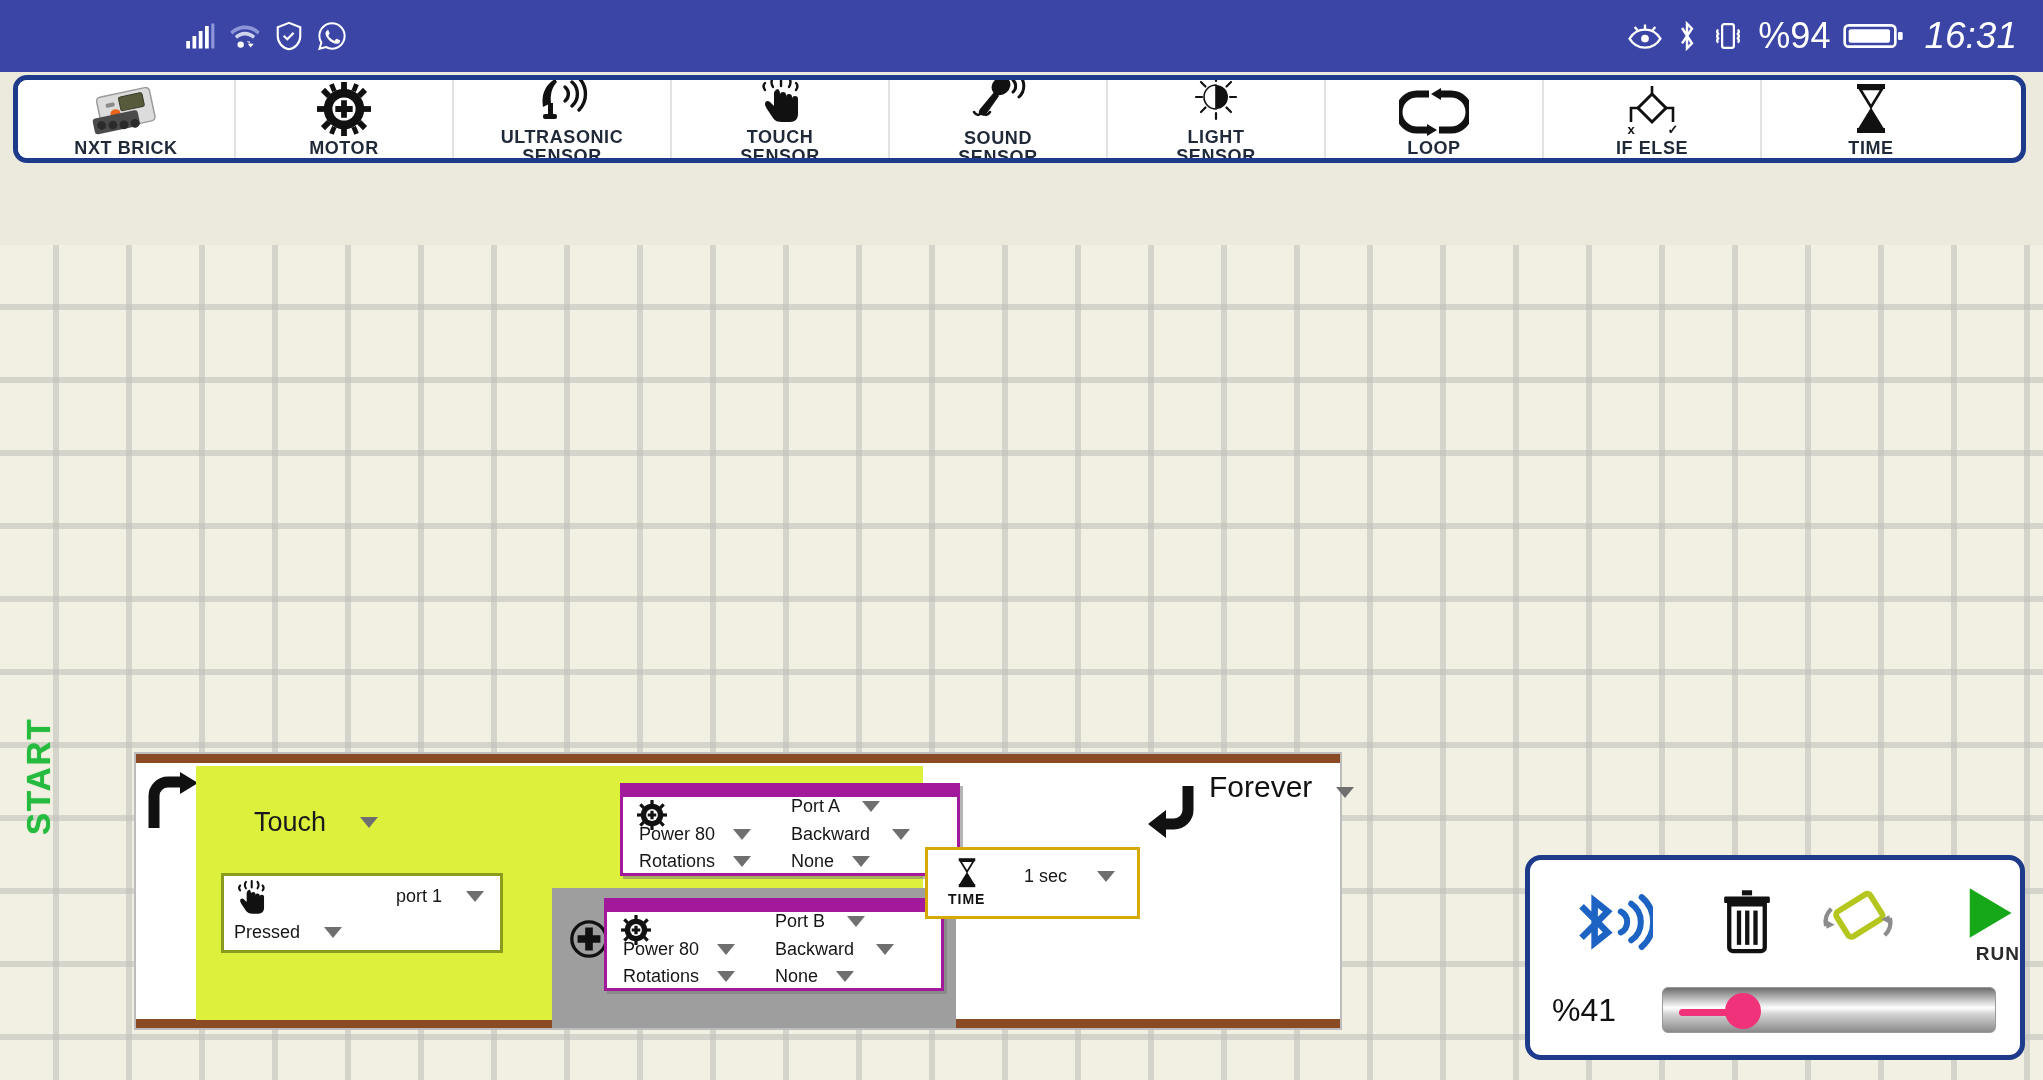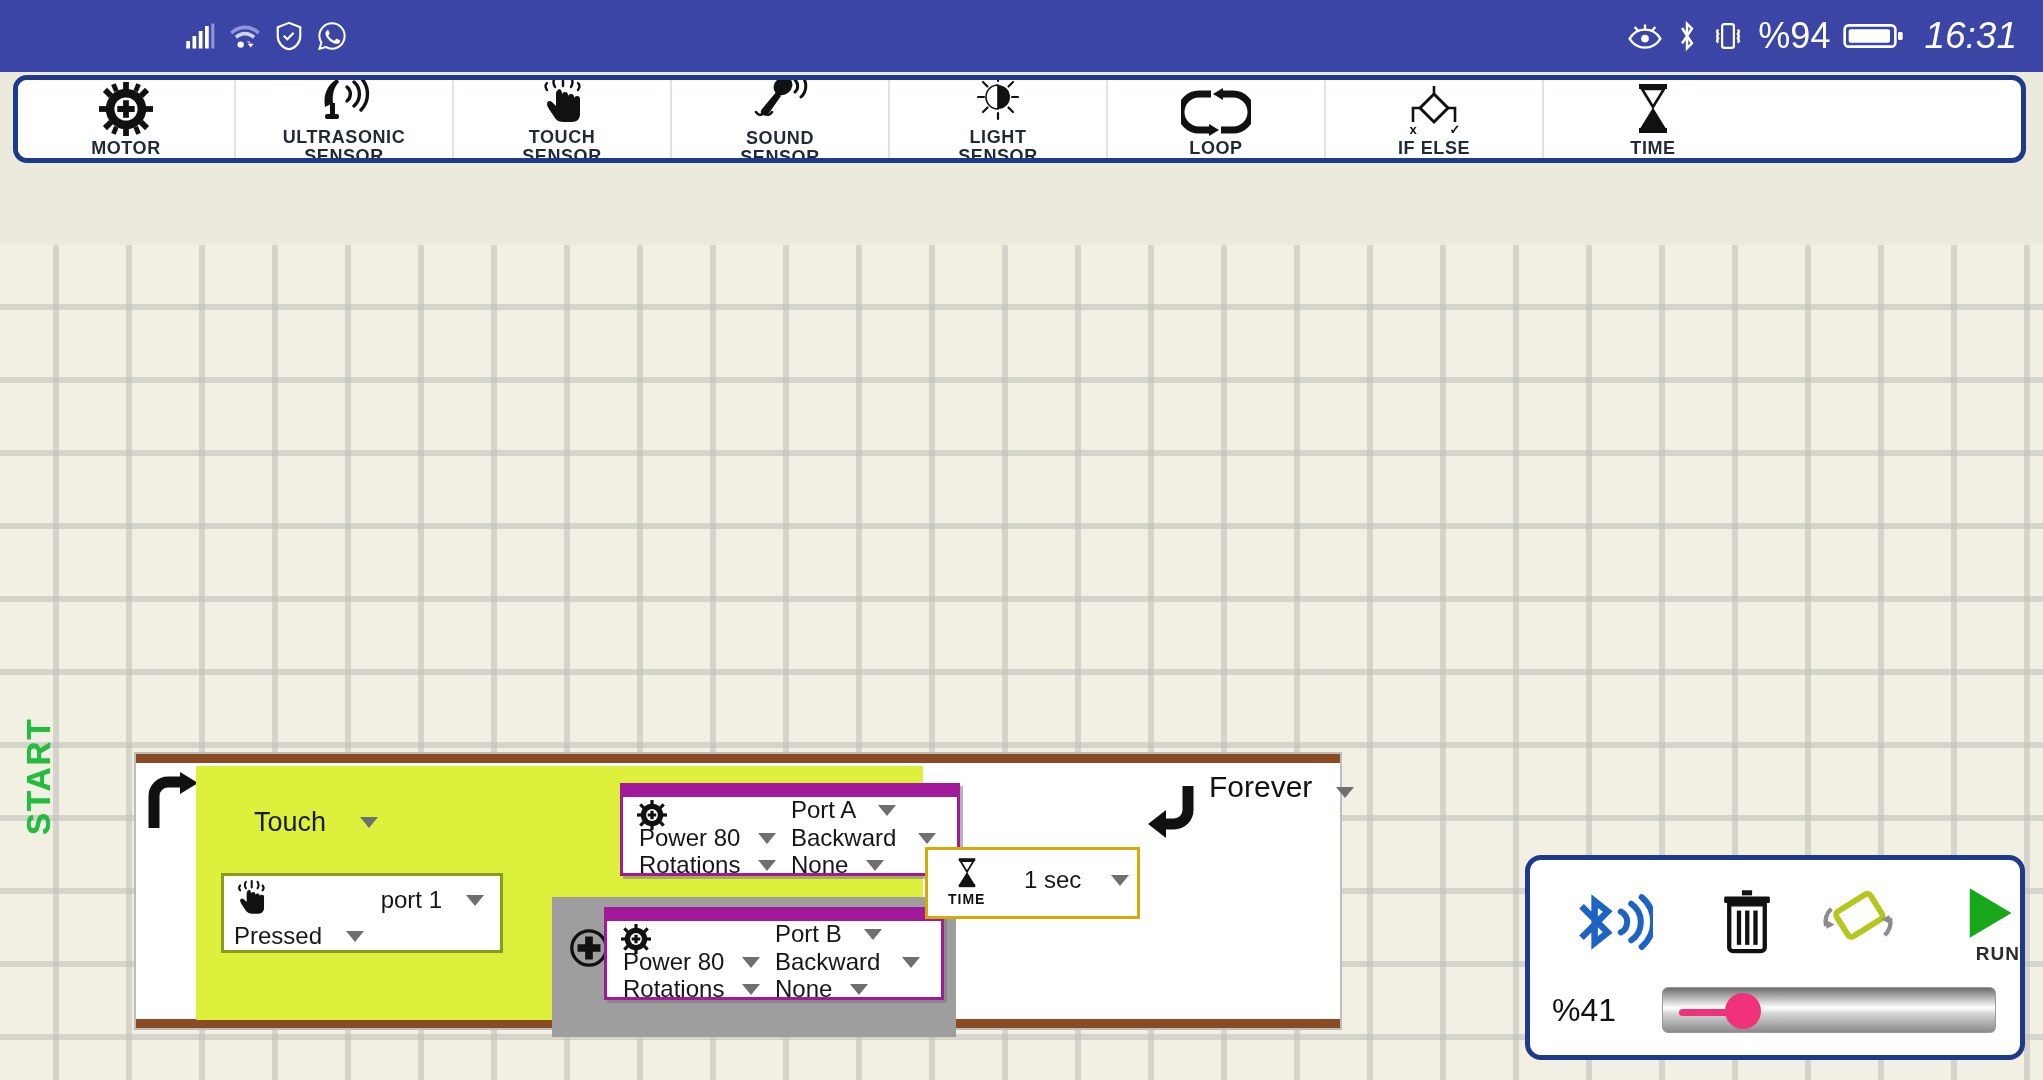--- a/index.html
+++ b/index.html
@@ -95,33 +95,32 @@
   .tbk-port{position:absolute;right:16px;top:10px;display:flex;align-items:center;gap:24px;}
   .tbk-pressed{position:absolute;left:10px;top:46px;display:flex;align-items:center;gap:24px;}
 
   .if-plus{position:absolute;left:495px;top:39px;display:flex;align-items:center;gap:4px;}
   .if-word{font-size:27px;font-weight:700;color:#111;}
 
   
   .elseblock{
     position:absolute;left:356px;top:122px;width:404px;height:140px;
     background:#9e9e9e;
-    margin-top:9px;
   }
   .else-plus{position:absolute;left:16px;top:30px;}
 
   
   .motor{
     position:absolute;background:#fff;border:3px solid #a3199c;box-sizing:border-box;
     box-shadow:3px 3px 0 rgba(120,120,120,.55);
   }
   .motor-top{position:absolute;left:0;top:0;width:100%;height:11px;background:#a3199c;}
   .motor-gear{position:absolute;left:14px;top:14px;}
   .m-row{position:absolute;display:flex;align-items:center;}
-  .m-txt{font-size:24px;color:#161616;text-align:center;}
+  .m-txt{font-size:18px;color:#161616;text-align:center;}
   .caret{width:0;height:0;border-left:9px solid transparent;border-right:9px solid transparent;border-top:11px solid #6f6f6f;display:inline-block;}
 
   .motorA{left:424px;top:17px;width:340px;height:93px;}
   .motorB{left:52px;top:10px;width:340px;height:93px;}
 
   
   .timeblock{
     position:absolute;left:925px;top:602px;width:215px;height:72px;
     background:#fff;border:3px solid #d5a906;box-sizing:border-box;
   }
@@ -213,20 +212,40 @@
           <rect x="4" y="7" width="31" height="10" rx="1.5" fill="#fff"></rect>
           <rect x="41" y="9" width="3.5" height="6" rx="1" fill="#fff"></rect>
         </svg>
       </span>
       <span class="sb-time">16:31</span>
     </div>
   </div>
 
   <div class="toolbar">
 
+    <div class="tb-item">
+      <div class="tb-icon">
+        <svg width="82" height="52" viewBox="0 0 82 52">
+          <g transform="rotate(-12 41 26)">
+            <rect x="14" y="8" width="54" height="34" rx="4" fill="#dcdcdc" stroke="#9a9a9a" stroke-width="1.5"></rect>
+            <rect x="36" y="12" width="24" height="14" rx="2" fill="#585a3c" stroke="#3a3a28"></rect>
+            <rect x="22" y="16" width="9" height="4" rx="1.5" fill="#8a8a8a"></rect>
+            <ellipse cx="30" cy="27" rx="5" ry="4" fill="#e8641b"></ellipse>
+            <rect x="22" y="32" width="7" height="5" rx="1" fill="#9a9a9a"></rect>
+            <rect x="38" y="30" width="6" height="5" rx="1" fill="#9a9a9a"></rect>
+            <rect x="6" y="28" width="46" height="16" rx="3" fill="#4a4a4a"></rect>
+            <circle cx="14" cy="36" r="4.4" fill="#2a2a2a"></circle>
+            <circle cx="25" cy="38" r="4.4" fill="#2a2a2a"></circle>
+            <circle cx="36" cy="40" r="4.4" fill="#2a2a2a"></circle>
+            <circle cx="47" cy="41" r="4.4" fill="#2a2a2a"></circle>
+          </g>
+        </svg>
+      </div>
+      <div class="tb-label">NXT BRICK</div>
+    </div>
 
     <div class="tb-item">
       <div class="tb-icon">
         <svg width="56" height="54" viewBox="0 0 56 56">
           <g fill="#111">
             <circle cx="28" cy="28" r="21"></circle>
             <g>
               <rect x="25" y="0" width="6" height="9"></rect>
                 <rect x="25" y="47" width="6" height="9"></rect>
               <rect x="0" y="25" width="9" height="6"></rect>

